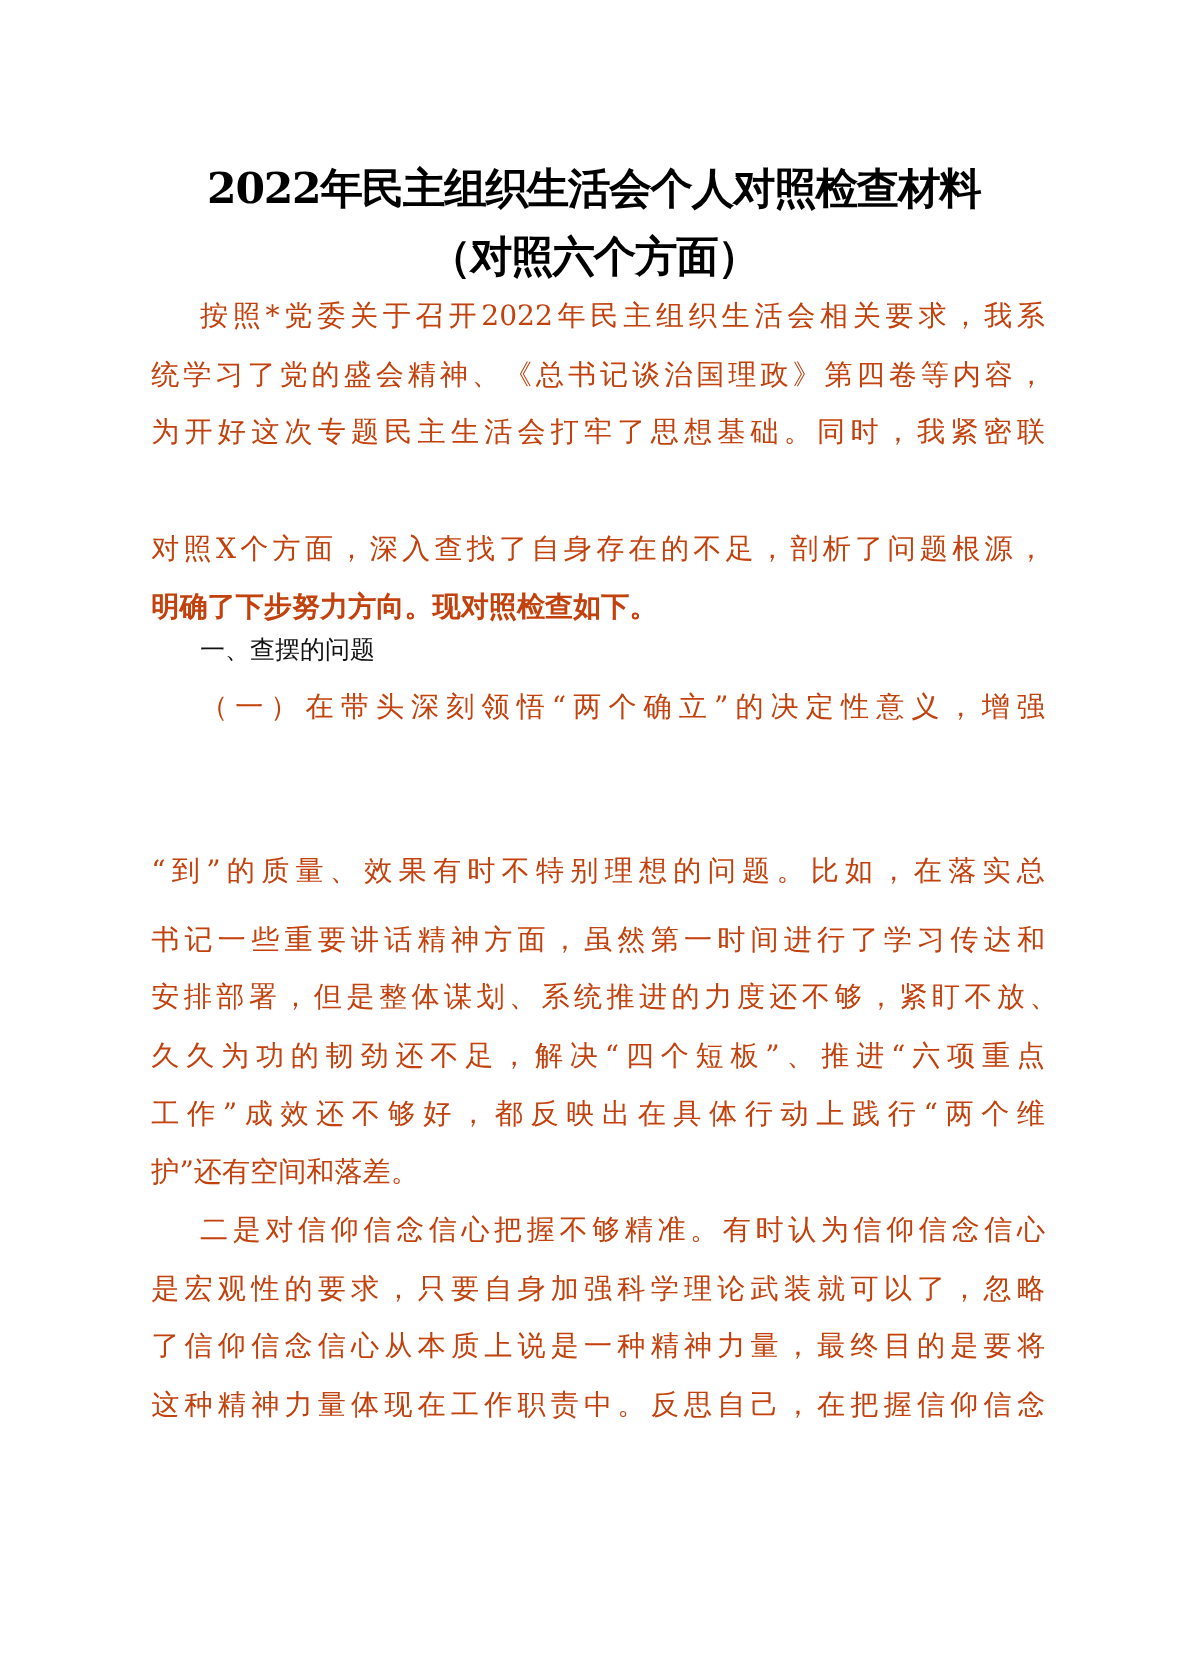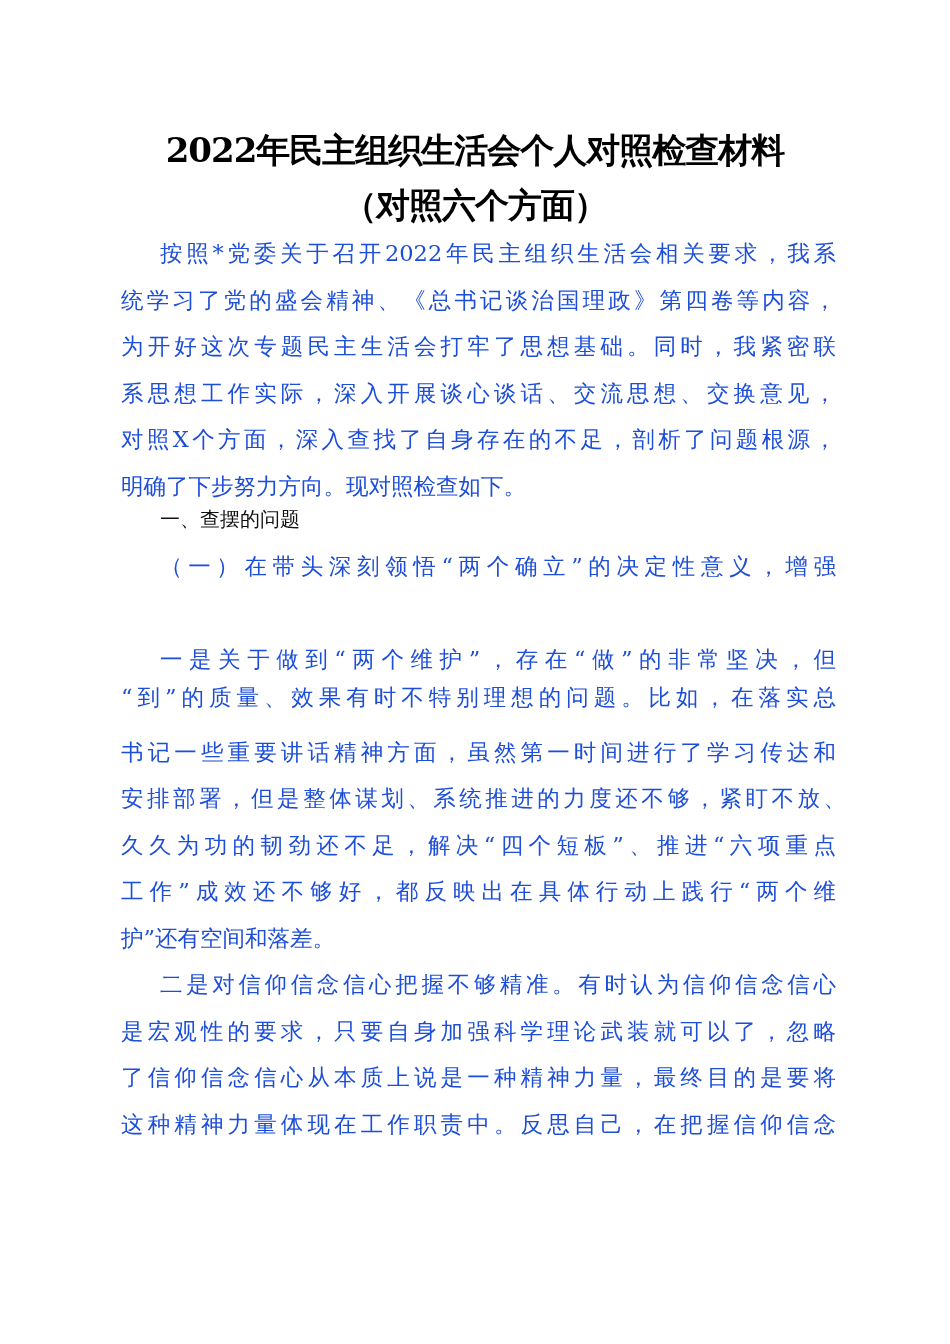--- a/index.html
+++ b/index.html
@@ -1,43 +1,41 @@
 <!DOCTYPE html>
 <html><head>
 <meta charset="utf-8">
 <style>
   html, body { margin: 0; padding: 0; background: #ffffff; }
   body { width: 950px; height: 1344px; position: relative; overflow: hidden; font-family: "DejaVu Serif", "Liberation Serif", serif; color: #111; }
   .page { position: absolute; left: 0; top: 0; width: 950px; height: 1344px; background: #fff; }
   .title { position: absolute; left: 0; width: 950px; text-align: center; font-family: "DejaVu Serif", "Liberation Serif", serif; font-weight: bold; font-size: 34px; letter-spacing: -1px; color: #000; white-space: nowrap; }
-  .line { position: absolute; left: 121px; width: 715px; font-size: 22.5px; line-height: 30px; white-space: nowrap; color: #1d4ed8; text-align: justify; text-align-last: justify; }
+  .line { position: absolute; left: 121px; width: 715px; font-size: 22.5px; line-height: 30px; white-space: nowrap; color: #c2410c; text-align: justify; text-align-last: justify; }
   .line.last { text-align-last: left; }
   .line.indent { left: 160px; width: 676px; }
   .heading1 { position: absolute; left: 160px; font-family: "DejaVu Sans", "Liberation Sans", sans-serif; font-size: 20px; line-height: 30px; color: #111; white-space: nowrap; }
 </style>
 </head>
 <body>
 
 <div class="page">
 
   <div class="title" style="top:128px;">2022年民主组织生活会个人对照检查材料</div>
   <div class="title" style="top:183px;">（对照六个方面）</div>
 
   <div class="line indent" style="top:238px;">按照*党委关于召开2022年民主组织生活会相关要求，我系</div>
   <div class="line" style="top:285px;">统学习了党的盛会精神、《总书记谈治国理政》第四卷等内容，</div>
   <div class="line" style="top:331px;">为开好这次专题民主生活会打牢了思想基础。同时，我紧密联</div>
-  <div class="line" style="top:378px;">系思想工作实际，深入开展谈心谈话、交流思想、交换意见，</div>
   <div class="line" style="top:424px;">对照X个方面，深入查找了自身存在的不足，剖析了问题根源，</div>
-  <div class="line last" style="top:471px;">明确了下步努力方向。现对照检查如下。</div>
+  <div class="line last" style="top:471px;font-weight:bold;">明确了下步努力方向。现对照检查如下。</div>
 
   <div class="heading1" style="top:504px;">一、查摆的问题</div>
 
   <div class="line indent" style="top:551px;">（一）在带头深刻领悟“两个确立”的决定性意义，增强</div>
 
-  <div class="line indent" style="top:644px;">一是关于做到“两个维护”，存在“做”的非常坚决，但</div>
   <div class="line" style="top:682px;">“到”的质量、效果有时不特别理想的问题。比如，在落实总</div>
   <div class="line" style="top:737px;">书记一些重要讲话精神方面，虽然第一时间进行了学习传达和</div>
   <div class="line" style="top:783px; width:725px;">安排部署，但是整体谋划、系统推进的力度还不够，紧盯不放、</div>
   <div class="line" style="top:830px;">久久为功的韧劲还不足，解决“四个短板”、推进“六项重点</div>
   <div class="line" style="top:876px;">工作”成效还不够好，都反映出在具体行动上践行“两个维</div>
   <div class="line indent" style="top:969px;">二是对信仰信念信心把握不够精准。有时认为信仰信念信心</div>
 
   <div class="line last" style="top:923px;">护”还有空间和落差。</div>
   <div class="line" style="top:1016px;">是宏观性的要求，只要自身加强科学理论武装就可以了，忽略</div>
   <div class="line" style="top:1062px;">了信仰信念信心从本质上说是一种精神力量，最终目的是要将</div>

